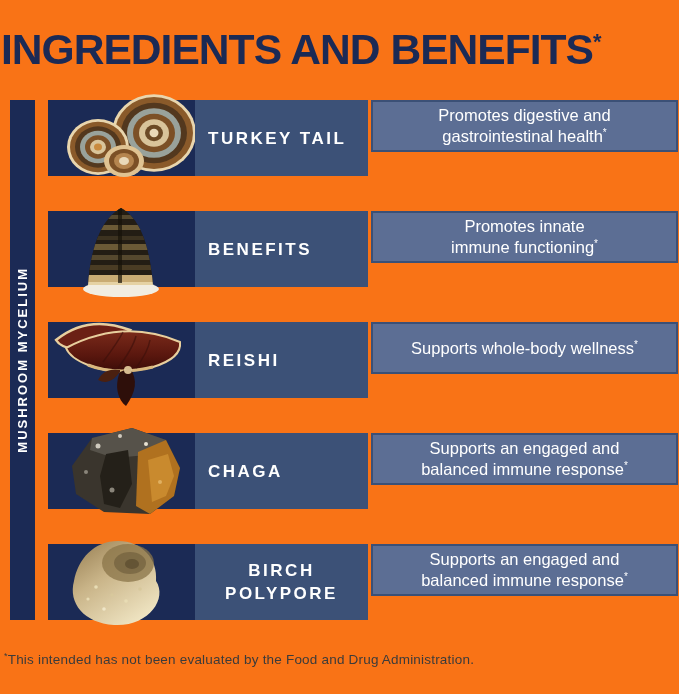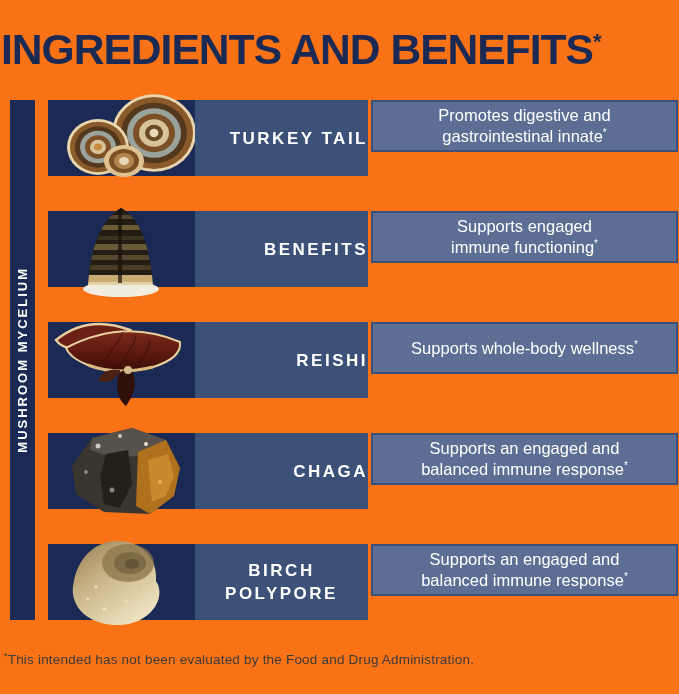--- a/index.html
+++ b/index.html
@@ -36,22 +36,22 @@
   .row1{top:100px}.row2{top:211px}.row3{top:322px}.row4{top:433px}.row5{top:544px}
 
   .photo-cell{
     position:absolute;left:48px;top:0;width:147px;height:76px;
     background:#1b2a55;
   }
   .shroom{position:absolute;overflow:visible;}
 
   .name-cell{
     position:absolute;left:195px;top:0;width:173px;height:76px;
-    background:#3c5177;display:flex;align-items:center;justify-content:flex-end;
-    text-align:center;padding:0 0;box-sizing:border-box;
+    background:#3c5177;display:flex;align-items:center;justify-content:flex-start;
+    text-align:center;padding:0 13px;box-sizing:border-box;
   }
   .name-cell span{
     color:#ffffff;font-weight:800;font-size:17px;letter-spacing:2.5px;
     line-height:23px;
   }
 
   .benefit-cell{
     position:absolute;left:371px;top:0;width:307px;height:52px;
     background:#5c6e94;border:2px solid #3b5076;box-sizing:border-box;
     display:flex;flex-direction:column;align-items:center;justify-content:center;
@@ -108,21 +108,21 @@
           <circle r="10" fill="#b5854f"></circle>
             <circle r="5" fill="#e9d9b9"></circle>
         </g>
       </svg>
     </div>
     <div class="name-cell">
       <span>TURKEY TAIL</span>
     </div>
     <div class="benefit-cell">
       <div class="bline"><span>Promotes digestive and</span><sup></sup></div>
-      <div class="bline"><span>gastrointestinal innate</span><sup>*</sup></div>
+      <div class="bline"><span>gastrointestinal health</span><sup>*</sup></div>
     </div>
   </div>
 
   <div class="row row2">
     <div class="photo-cell">
       <svg class="shroom" style="left:28px;top:-8px;width:90px;height:95px;" viewBox="0 0 90 95">
         <defs>
           <clipPath id="bellClip">
               <path d="M12,82 C14,52 22,18 45,5 C66,16 74,48 77,82 Z"></path>
             </clipPath>
@@ -140,21 +140,21 @@
           <rect x="0" y="72" width="90" height="7" fill="#c9ac74"></rect>
           <rect x="0" y="79" width="90" height="6" fill="#e5d2a4"></rect>
           <rect x="42" y="5" width="4" height="75" fill="#171209" opacity="0.7"></rect>
         </g>
       </svg>
     </div>
     <div class="name-cell">
       <span>BENEFITS</span>
     </div>
     <div class="benefit-cell">
-      <div class="bline"><span>Supports engaged</span><sup></sup></div>
+      <div class="bline"><span>Promotes innate</span><sup></sup></div>
       <div class="bline"><span>immune functioning</span><sup>*</sup></div>
     </div>
   </div>
 
   <div class="row row3">
     <div class="photo-cell">
       <svg class="shroom" style="left:0px;top:-10px;width:140px;height:96px;" viewBox="0 0 140 96">
         <defs>
           <linearGradient id="capGrad" x1="0" y1="0" x2="0" y2="1">
             <stop offset="0" stop-color="#7a2a1a"></stop>

